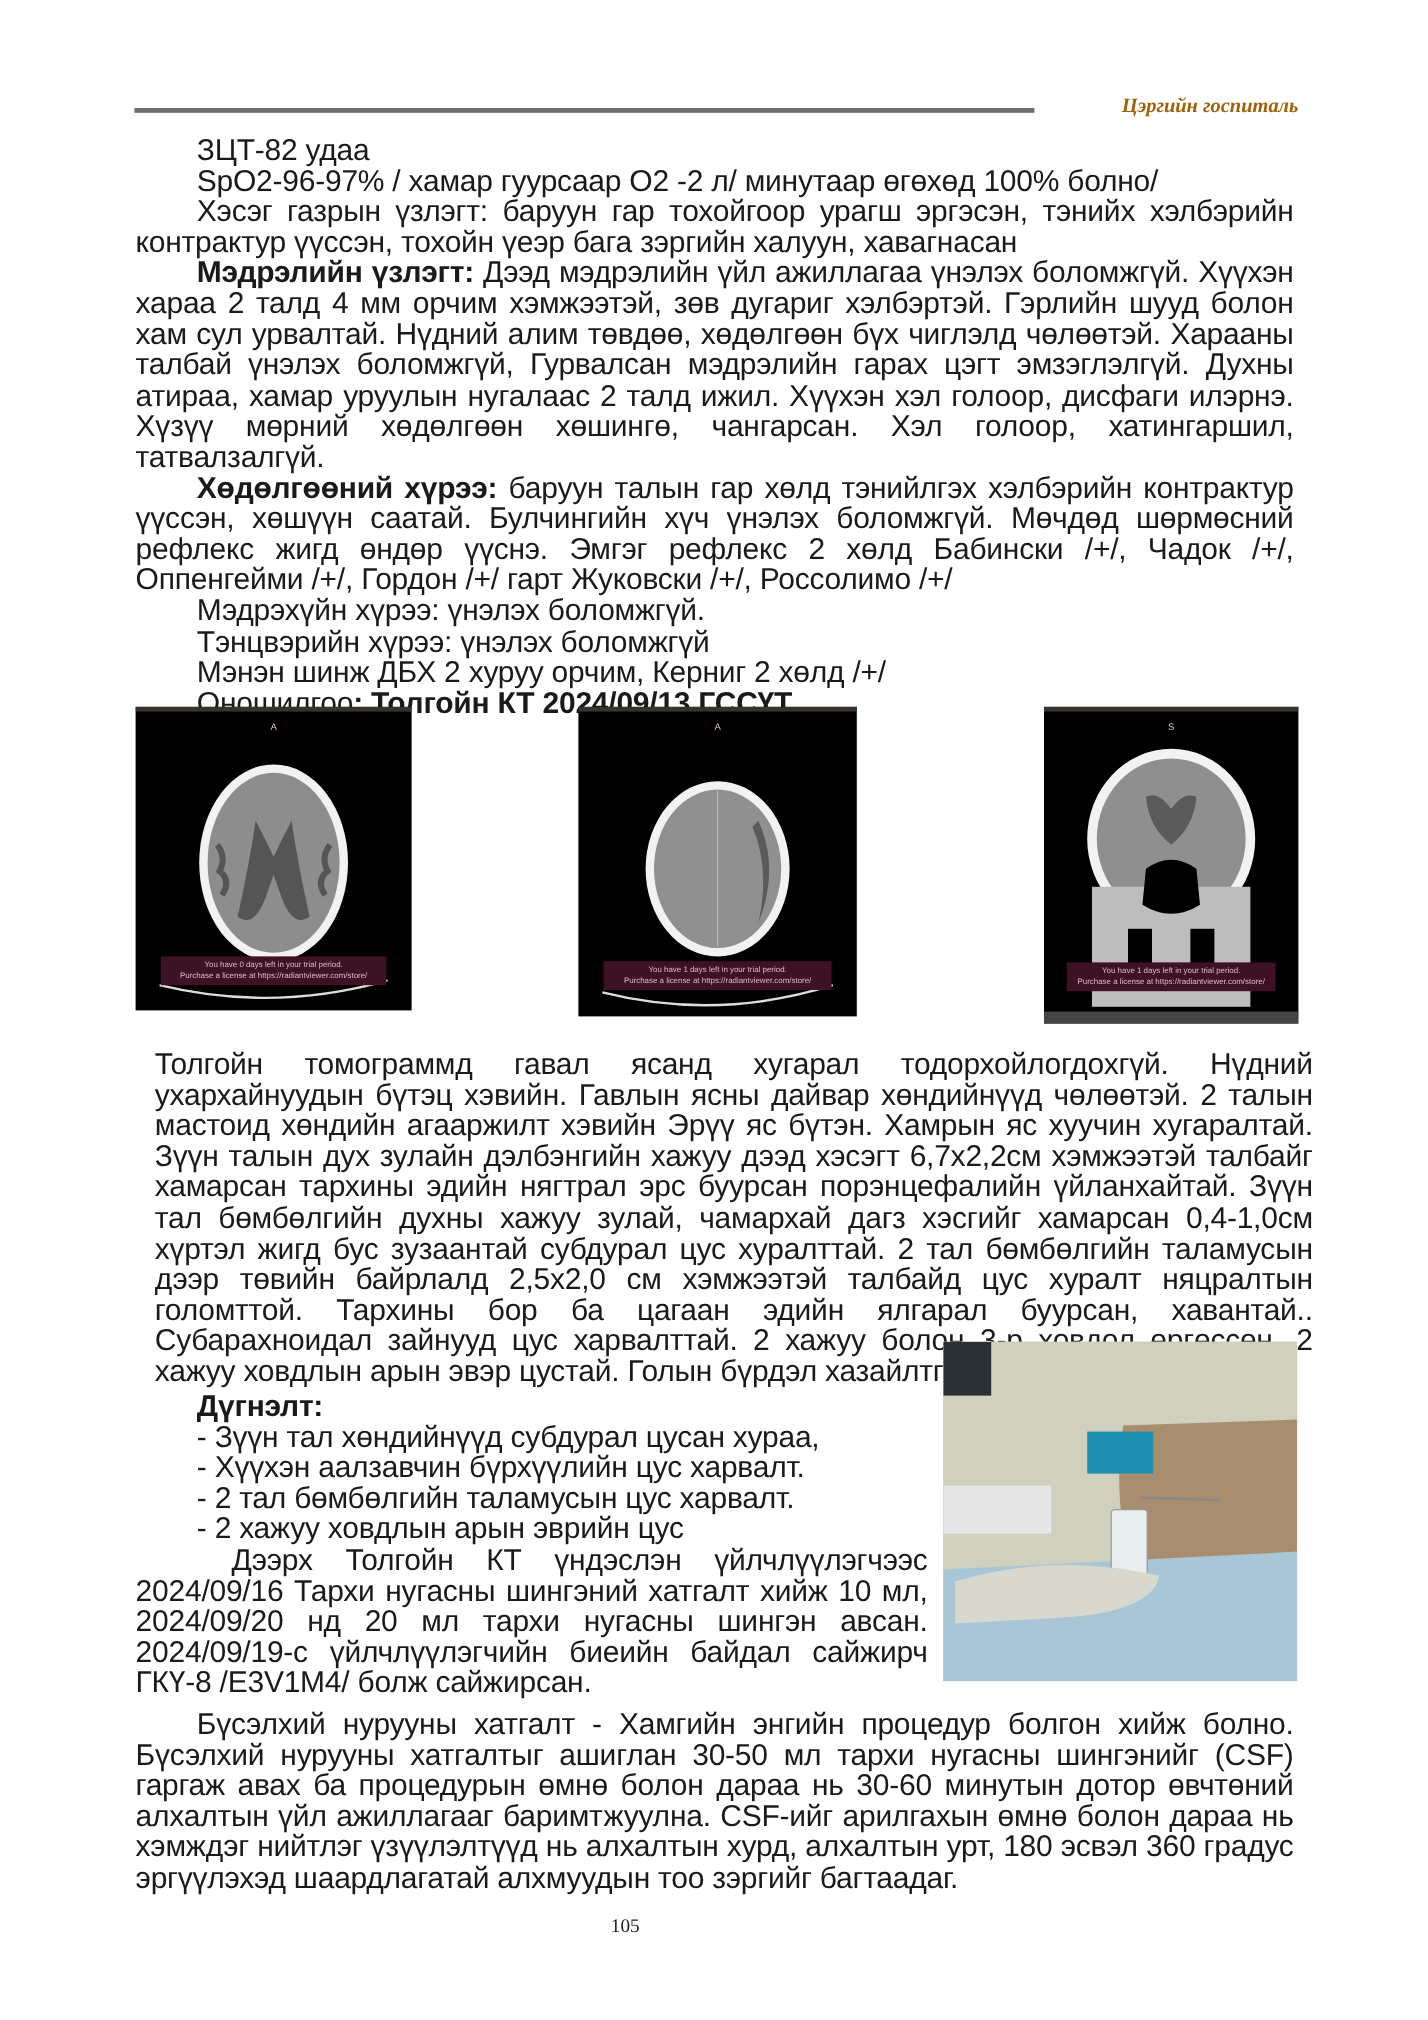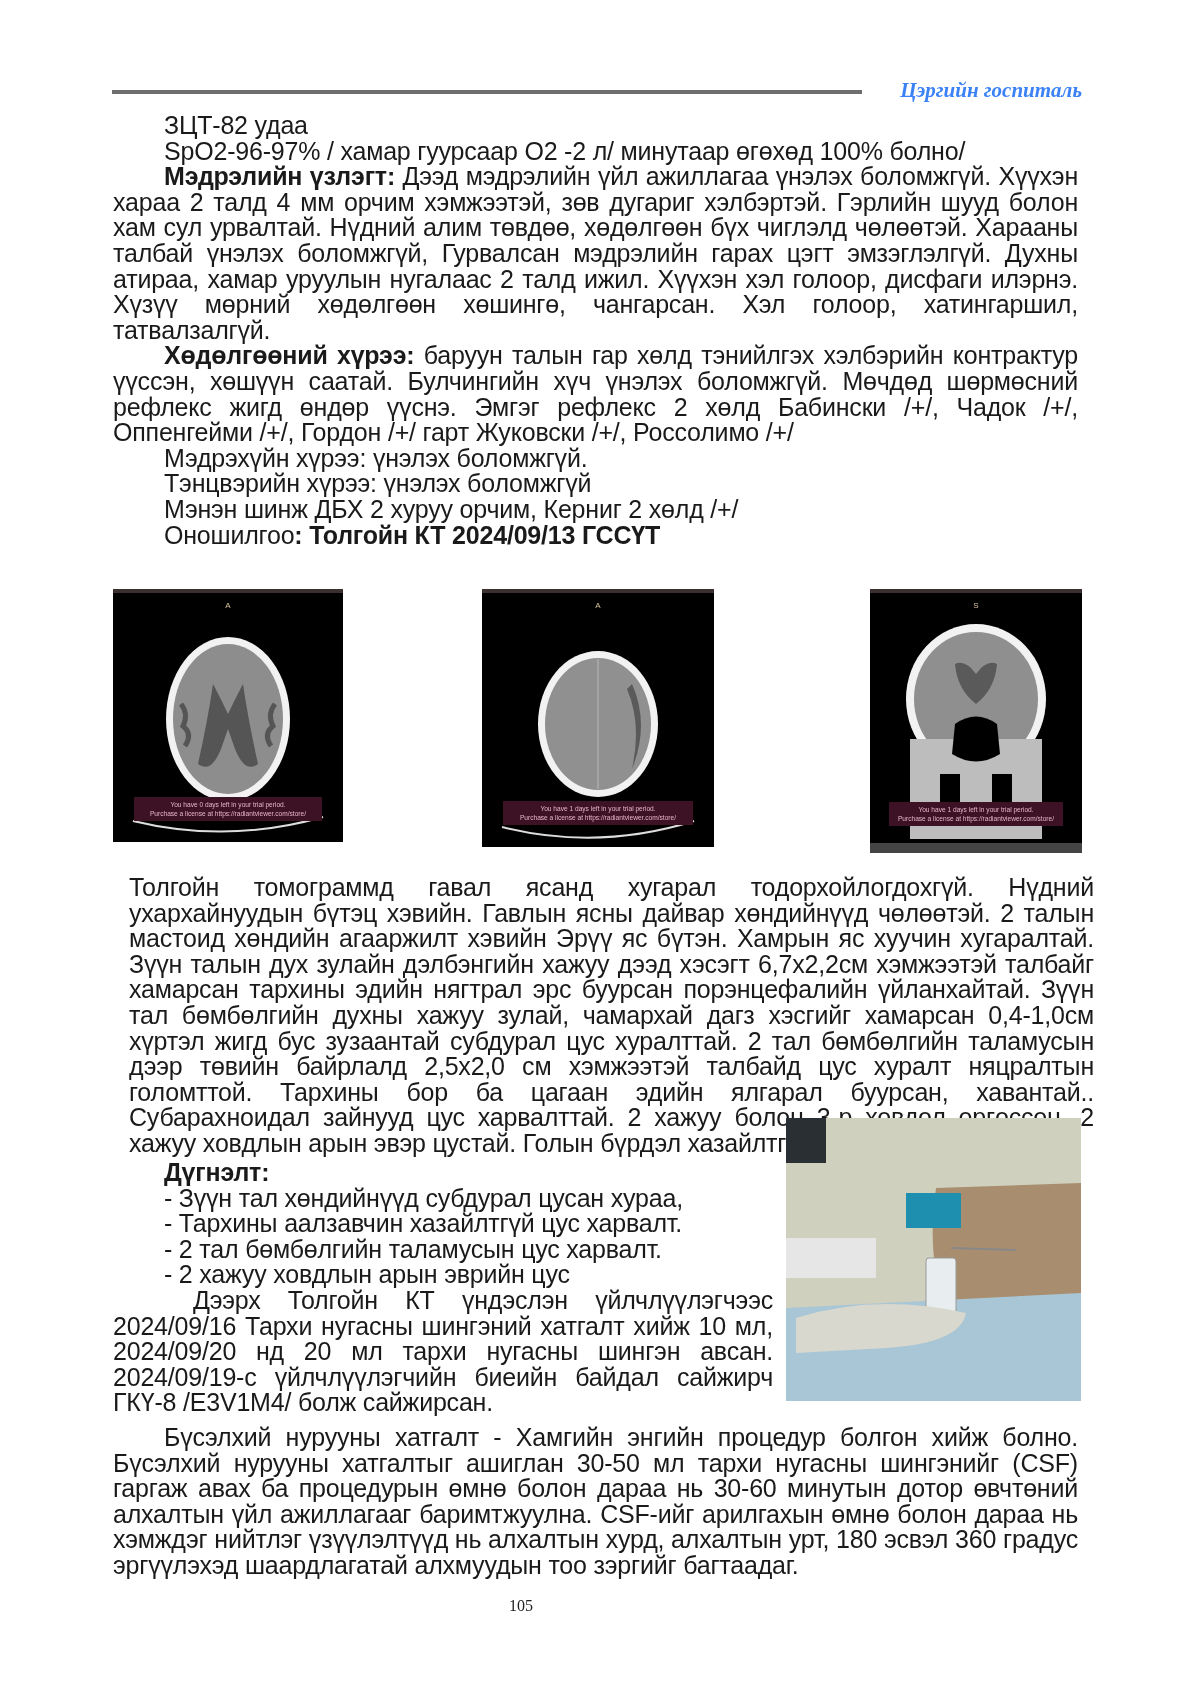--- a/index.html
+++ b/index.html
@@ -1,18 +1,18 @@
 <!DOCTYPE html>
 <html><head>
 <meta charset="utf-8">
 <style>
   html, body { margin: 0; padding: 0; background: #ffffff; }
   body { width: 1190px; height: 1683px; position: relative; overflow: hidden; font-family: "Liberation Sans", sans-serif; color: #1a1a1a; }
   .header-rule { position: absolute; left: 112px; top: 90px; width: 750px; height: 4px; background: #6e6e6e; }
-  .running-head { position: absolute; right: 108px; top: 78px; font-family: "Liberation Serif", serif; font-style: italic; font-weight: bold; font-size: 21px; color: #3b82f6; }
+  .running-head { position: absolute; right: 108px; top: 78px; font-family: "Liberation Serif", serif; font-style: italic; font-weight: bold; font-size: 17px; color: #a16207; }
   .text { position: absolute; left: 113px; width: 965px; font-size: 25px; line-height: 25.6px; letter-spacing: -0.2px; }
   .just { text-align: justify; text-align-last: auto; }
   .ind { text-indent: 51px; margin-left: 16px; }
   .line { margin: 0; }
   .bold { font-weight: bold; }
   .ct { position: absolute; background: #000; overflow: hidden; }
   .ct .topbar { position: absolute; left: 0; top: 0; right: 0; height: 4px; background: #3a3030; }
   .ct .marker { position: absolute; top: 12px; left: 50%; transform: translateX(-50%); color: #d7c39a; font-size: 8px; font-family: "Liberation Sans", sans-serif; }
   .ct .trial { position: absolute; left: 9%; right: 9%; background: #3d1224; color: #e6b4c8; font-size: 6.6px; line-height: 9px; text-align: center; padding: 3px 2px; }
   .ct svg { position: absolute; left: 0; top: 0; }
@@ -23,20 +23,21 @@
 </style>
 </head>
 <body>
 
 <div class="header-rule"></div>
 <div class="running-head">Цэргийн госпиталь</div>
 
 <div class="text" style="top:113px;">
   <p class="line ind">ЗЦТ-82 удаа</p>
   <p class="line ind">SpO2-96-97%  / хамар гуурсаар  O2 -2 л/ минутаар өгөхөд 100% болно/</p>
+  <p class="line ind just">Хэсэг газрын үзлэгт: баруун гар тохойгоор урагш эргэсэн, тэнийх хэлбэрийн контрактур үүссэн, тохойн үеэр бага зэргийн халуун, хавагнасан</p>
   <p class="line ind just"><span class="bold">Мэдрэлийн үзлэгт:</span><span> Дээд мэдрэлийн үйл ажиллагаа үнэлэх боломжгүй.  Хүүхэн хараа 2 талд 4 мм орчим хэмжээтэй, зөв дугариг хэлбэртэй. Гэрлийн шууд болон хам сул урвалтай. Нүдний алим төвдөө, хөдөлгөөн бүх чиглэлд чөлөөтэй. Харааны талбай үнэлэх боломжгүй, Гурвалсан мэдрэлийн гарах цэгт эмзэглэлгүй. Духны атираа, хамар уруулын нугалаас 2 талд ижил. Хүүхэн хэл голоор, дисфаги илэрнэ. Хүзүү мөрний хөдөлгөөн хөшингө, чангарсан. Хэл голоор, хатингаршил, татвалзалгүй.</span></p>
   <p class="line ind just"><span class="bold">Хөдөлгөөний хүрээ:</span><span> баруун талын гар хөлд тэнийлгэх хэлбэрийн контрактур үүссэн, хөшүүн саатай. Булчингийн хүч үнэлэх боломжгүй. Мөчдөд шөрмөсний рефлекс жигд өндөр үүснэ. Эмгэг рефлекс 2 хөлд Бабински /+/, Чадок /+/, Оппенгейми /+/, Гордон /+/  гарт Жуковски /+/, Россолимо /+/</span></p>
   <p class="line ind">Мэдрэхүйн хүрээ: үнэлэх боломжгүй.</p>
   <p class="line ind">Тэнцвэрийн хүрээ: үнэлэх боломжгүй</p>
   <p class="line ind">Мэнэн шинж ДБХ 2 хуруу орчим, Керниг 2 хөлд /+/</p>
   <p class="line ind"><span>Оношилгоо</span><span class="bold">: Толгойн КТ 2024/09/13 ГССҮТ</span></p>
 </div>
 
 <div class="ct" style="left:113px; top:589px; width:230px; height:253px;">
   <div class="topbar"></div>
@@ -91,21 +92,21 @@
 </div>
 
 <div class="text just ind" style="top:875px;">
   <p class="line ind just" style="text-indent:0;">Толгойн томограммд гавал ясанд хугарал тодорхойлогдохгүй. Нүдний ухархайнуудын бүтэц хэвийн. Гавлын ясны дайвар хөндийнүүд чөлөөтэй. 2 талын мастоид хөндийн агааржилт хэвийн Эрүү яс бүтэн. Хамрын яс хуучин хугаралтай. Зүүн талын дух зулайн дэлбэнгийн хажуу дээд хэсэгт 6,7х2,2см хэмжээтэй талбайг хамарсан тархины эдийн нягтрал эрс буурсан порэнцефалийн үйланхайтай. Зүүн тал бөмбөлгийн духны хажуу зулай, чамархай дагз хэсгийг хамарсан 0,4-1,0см хүртэл жигд бус зузаантай субдурал цус хуралттай. 2 тал бөмбөлгийн таламусын дээр төвийн байрлалд 2,5х2,0 см хэмжээтэй талбайд цус хуралт няцралтын голомттой. Тархины бор ба цагаан эдийн ялгарал буурсан, хавантай.. Субарахноидал зайнууд цус харвалттай. 2 хажуу болон 3-р ховдол өргөссөн. 2 хажуу ховдлын арын эвэр цустай. Голын бүрдэл хазайлтгүй.</p>
 </div>
 
 <div class="text" style="top:1160px; width:660px;">
   <p class="line bold" style="padding-left:51px;">Дүгнэлт:</p>
   <ul class="dash-list" style="padding-left:51px;">
     <li>-  Зүүн тал хөндийнүүд субдурал цусан хураа,</li>
-    <li>-  Тархины аалзавчин хазайлтгүй цус харвалт.</li>
+    <li>-  Хүүхэн аалзавчин бүрхүүлийн цус харвалт.</li>
     <li>-  2 тал бөмбөлгийн таламусын цус харвалт.</li>
     <li>-  2 хажуу ховдлын арын эврийн цус</li>
   </ul>
   <p class="line just" style="text-indent:80px;">Дээрх Толгойн КТ үндэслэн үйлчлүүлэгчээс 2024/09/16 Тархи нугасны шингэний хатгалт хийж 10 мл, 2024/09/20 нд 20 мл  тархи нугасны шингэн авсан. 2024/09/19-с үйлчлүүлэгчийн биеийн байдал сайжирч ГКҮ-8 /E3V1M4/ болж сайжирсан.</p>
 </div>
 
 <div class="photo">
   <svg width="295" height="283" viewBox="0 0 295 283">
     <rect width="295" height="283" fill="#cfd0be"></rect>
     <rect x="0" y="0" width="40" height="45" fill="#2a2f33"></rect>

